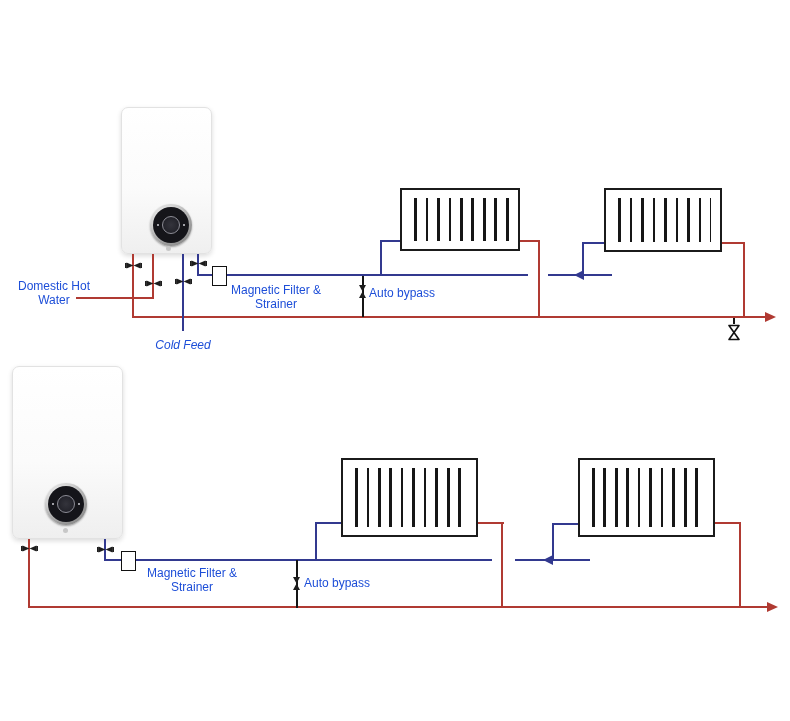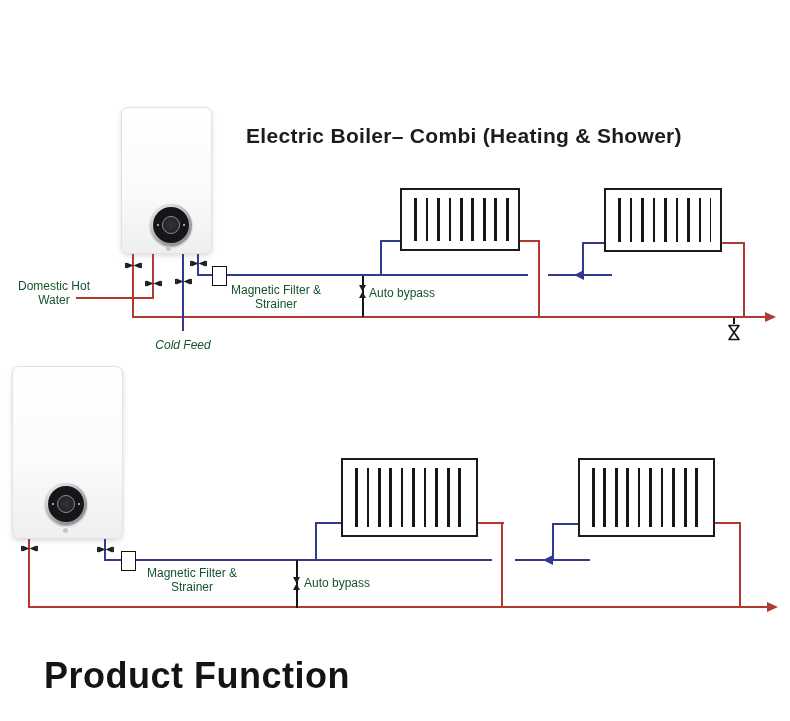--- a/index.html
+++ b/index.html
@@ -10,21 +10,21 @@
     --ink:#1b1b1b;
   }
   *{box-sizing:border-box;margin:0;padding:0;}
   html,body{background:#ffffff;}
   body{font-family:"Liberation Sans","DejaVu Sans",sans-serif;color:var(--ink);}
   .canvas{position:relative;width:790px;height:721px;background:#ffffff;overflow:hidden;}
 
   .heading{position:absolute;font-size:35px;font-weight:600;letter-spacing:.5px;color:#141414;}
   .diagram-title{position:absolute;font-size:21px;font-weight:600;letter-spacing:.3px;color:#1c1c1c;}
 
-  .label{position:absolute;font-size:12px;line-height:13.5px;color:#14532d;text-align:center;}
+  .label{position:absolute;font-size:12px;line-height:13.5px;color:#1d4ed8;text-align:center;}
   .label.nowrap{white-space:nowrap;text-align:left;}
 
   
   .h-pipe,.v-pipe{position:absolute;}
   .h-pipe{height:2px;}
   .v-pipe{width:2px;}
   .hot{background:var(--hot_pipe);}
   .cold{background:var(--cold_pipe);}
   .blk{background:var(--bypass_line);}
 
@@ -55,21 +55,20 @@
   .filter-box{position:absolute;width:15px;height:20px;background:#ffffff;border:1.6px solid #111;z-index:3;}
 
   .valve{position:absolute;color:var(--valve);z-index:3;line-height:0;}
 </style>
 </head>
 <body>
 
 <div class="canvas">
 
 
-  <div class="diagram-title" style="left:246px;top:124px;">Electric Boiler– Combi (Heating &amp; Shower)</div>
 
   <div class="boiler" style="left:121px;top:107px;width:91px;height:147px;">
     <div class="dial" style="left:28px;top:96px;width:42px;height:42px;">
       <span class="dial-dot d-left"></span>
       <span class="dial-dot d-right"></span>
     </div>
     <span class="boiler-logo" style="left:44px;top:138px;"></span>
   </div>
 
   <div class="v-pipe hot" style="left:132px;top:254px;height:64px;"></div>
@@ -204,15 +203,14 @@
   <div class="radiator" style="left:341px;top:458px;width:137px;height:79px;">
       <div class="fins"></div>
     </div>
   <div class="radiator" style="left:578px;top:458px;width:137px;height:79px;">
       <div class="fins"></div>
     </div>
 
   <div class="label" style="left:136px;top:567px;width:112px;">Magnetic Filter &amp; Strainer</div>
   <div class="label nowrap" style="left:304px;top:577px;">Auto bypass</div>
 
-  <div class="heading" style="left:44px;top:655px;font-size:36px;">Product Function</div>
 
 </div>
 
 </body></html>

